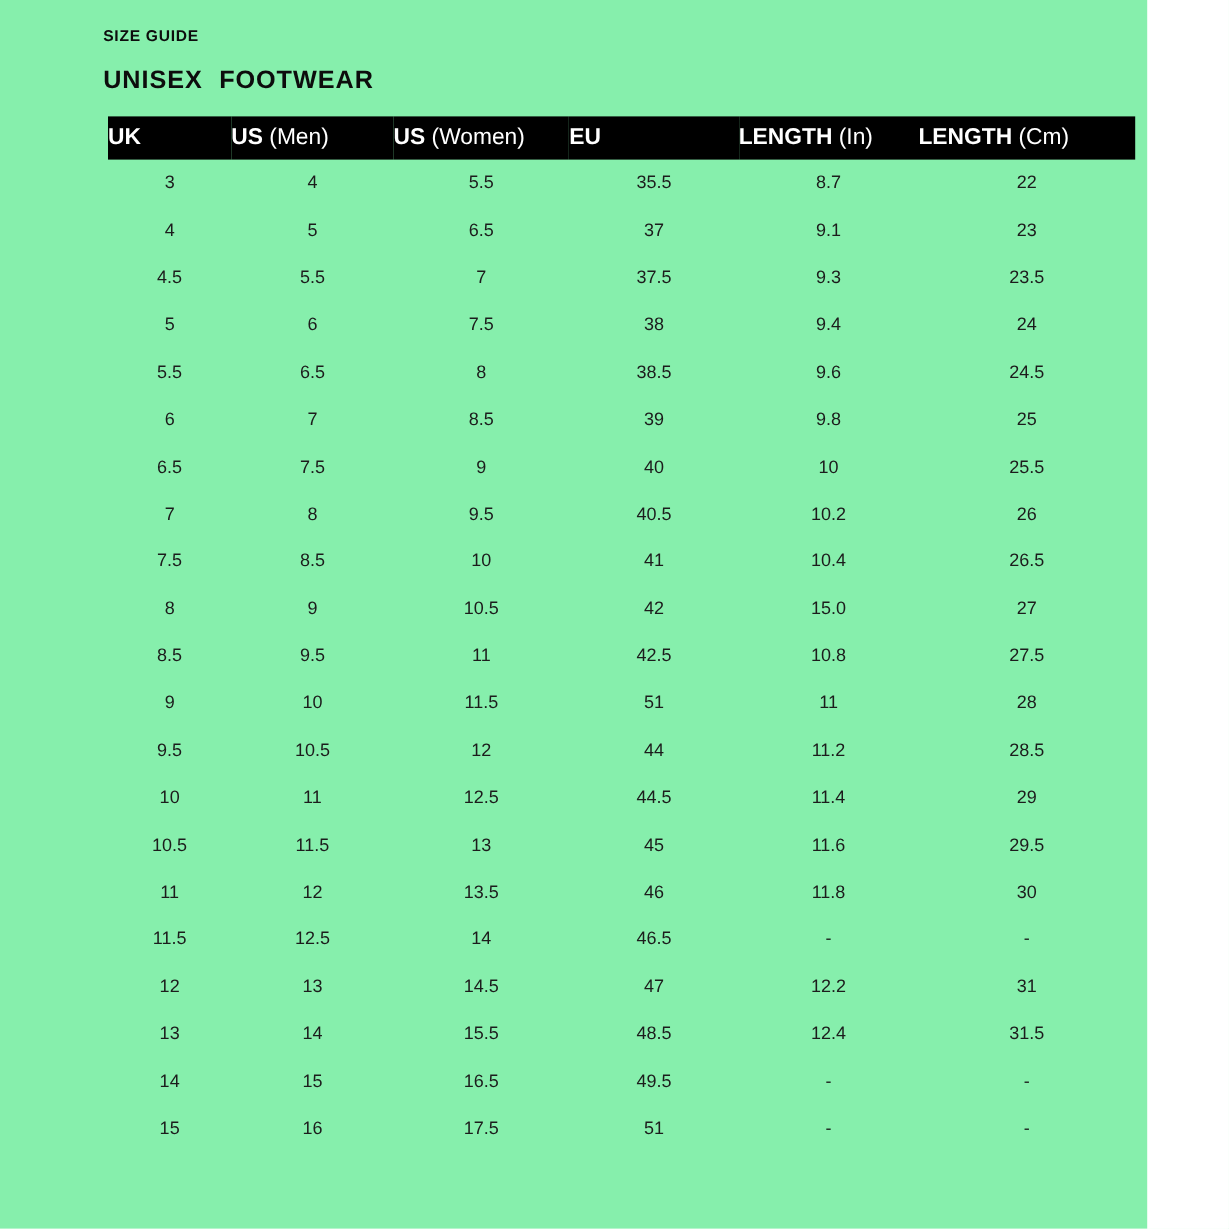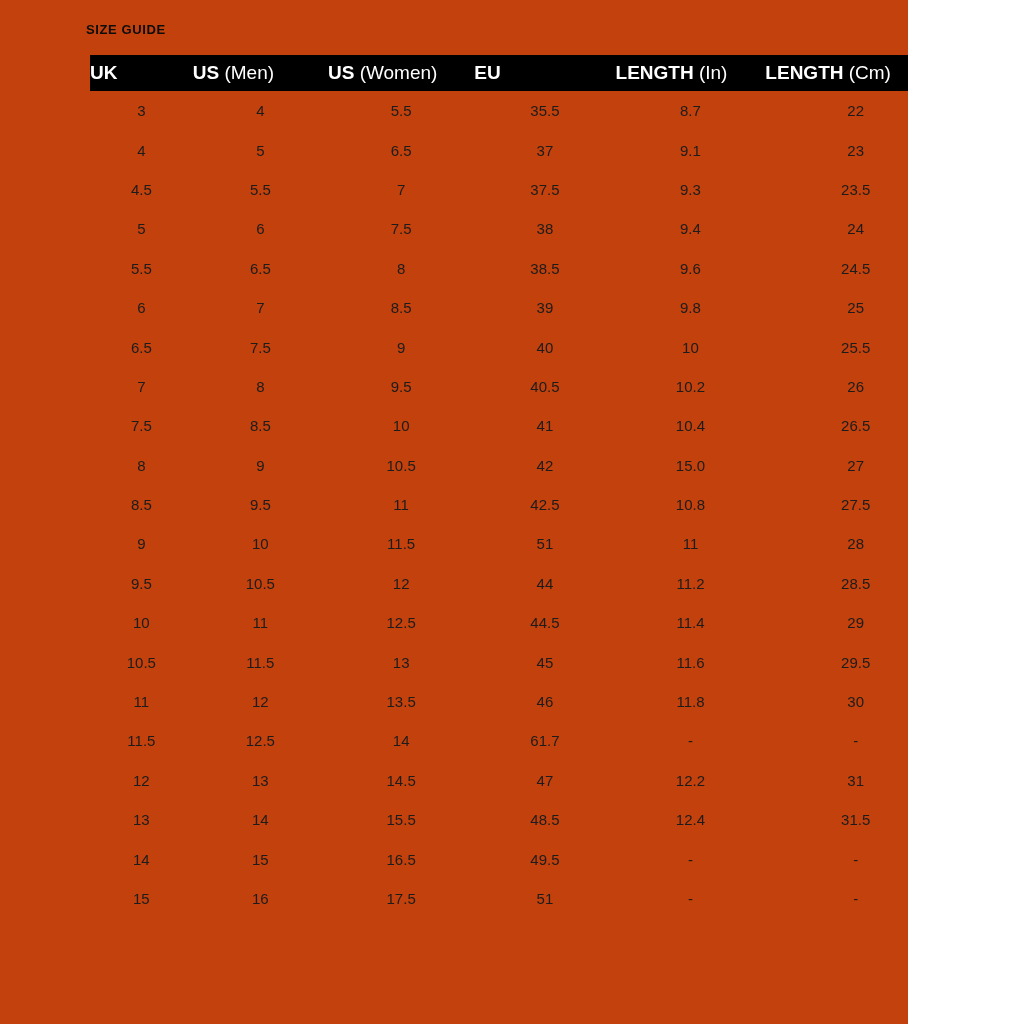--- a/index.html
+++ b/index.html
@@ -5,22 +5,23 @@
   html, body {
     margin: 0;
     padding: 0;
     background: #ffffff;
     font-family: "Liberation Sans", sans-serif;
   }
   .page {
     position: relative;
     width: 908px;
     height: 1024px;
-    background: #c2410c;
+    background: #86efac;
     overflow: hidden;
+    padding-left: 48px;
   }
   .content {
     position: absolute;
     left: 86px;
     top: 22px;
     width: 856px;
   }
   .eyebrow {
     font-size: 13px;
     font-weight: 700;
@@ -72,20 +73,21 @@
     color: #1c1c1c;
     padding: 0;
   }
 </style>
 </head>
 <body>
 
 <div class="page">
   <div class="content">
     <div class="eyebrow">SIZE GUIDE</div>
+    <div class="page-title">UNISEX FOOTWEAR</div>
 
     <table class="size-table">
       <colgroup>
         <col class="c1">
           <col class="c2">
           <col class="c3">
         <col class="c4">
           <col class="c5">
           <col class="c6">
       </colgroup>
@@ -225,21 +227,21 @@
             <td>12</td>
             <td>13.5</td>
             <td>46</td>
             <td>11.8</td>
             <td>30</td>
           </tr>
           <tr>
             <td>11.5</td>
             <td>12.5</td>
             <td>14</td>
-            <td>61.7</td>
+            <td>46.5</td>
             <td>-</td>
             <td>-</td>
           </tr>
           <tr>
             <td>12</td>
             <td>13</td>
             <td>14.5</td>
             <td>47</td>
             <td>12.2</td>
             <td>31</td>

